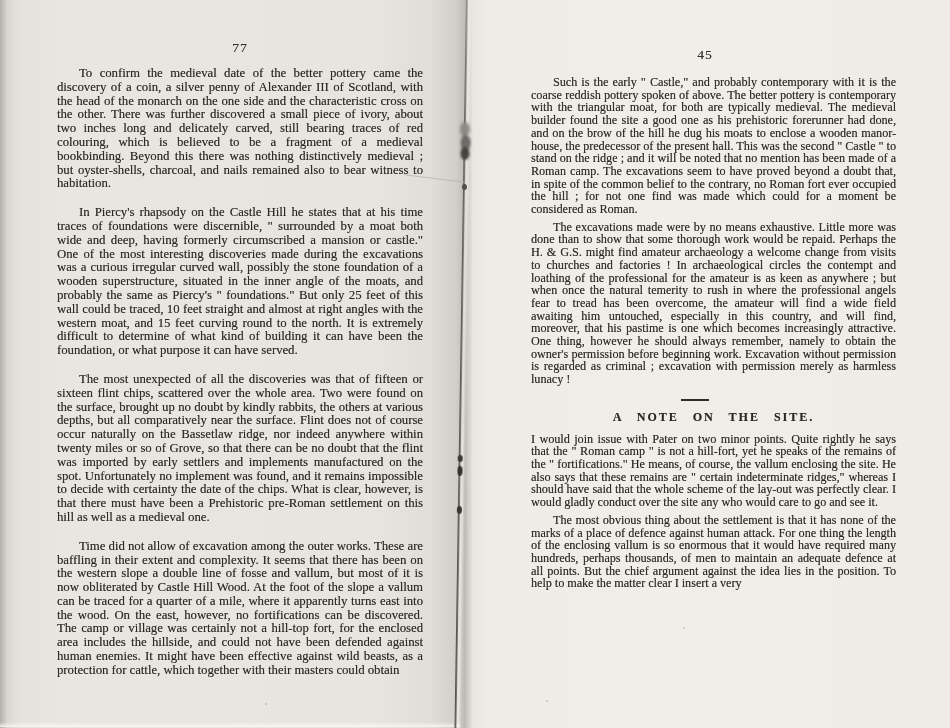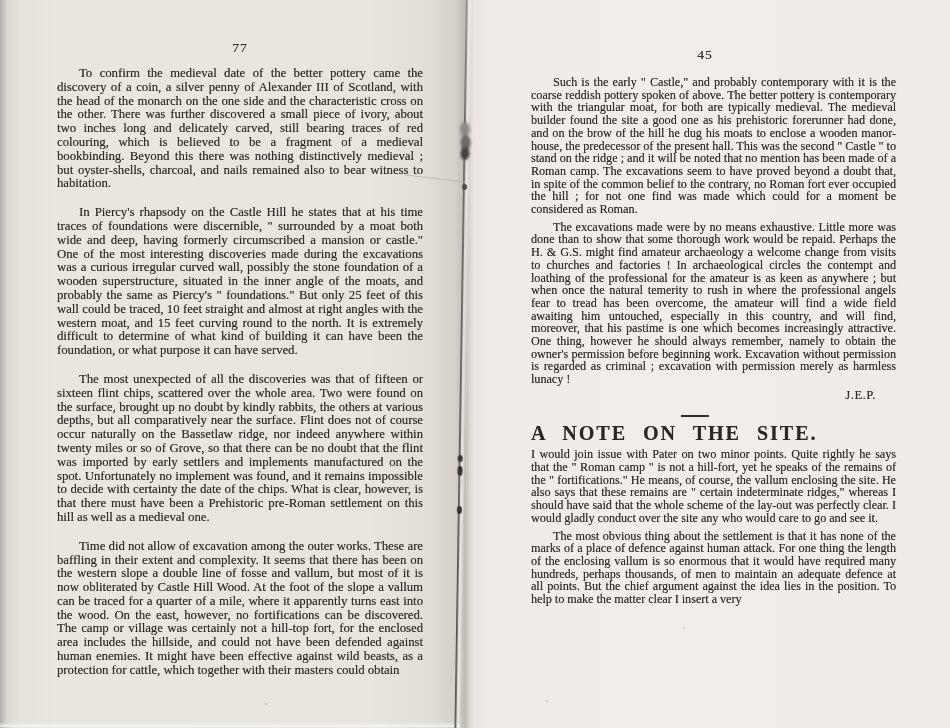--- a/index.html
+++ b/index.html
@@ -45,21 +45,21 @@
   .col p.cont { text-indent: 0; }
   .sig {
     text-align: right; padding-right: 20px; margin-top: 3px;
     font-size: 12.6px; letter-spacing: 0.5px;
   }
   .rule {
     width: 28px; height: 0; border-top: 2px solid #2f2d29;
     margin: 13px 0 0 150px;
   }
   .note-title {
-    font-size: 20px; font-weight: bold; 
+    font-size: 12px; font-weight: bold; text-align: center;
     letter-spacing: 2px; word-spacing: 9px;
     margin: 10px 0 9px 0; text-indent: 0; color: #2a2824;
   }
   .gutter {
     position: absolute; left: 466px; top: -6px; width: 2px; height: 742px;
     transform: rotate(0.9deg); transform-origin: top center;
   }
   .gutter-line {
     position: absolute; left: 0; top: 0; width: 2px; height: 100%;
     background: linear-gradient(to bottom,
@@ -104,21 +104,20 @@
   <div class="col col-left">
     <p>To confirm the medieval date of the better pottery came the discovery of a coin, a silver penny of Alexander III of Scotland, with the head of the monarch on the one side and the characteristic cross on the other.  There was further discovered a small piece of ivory, about two inches long and delicately carved, still bearing traces of red colouring, which is believed to be a fragment of a medieval bookbinding.  Beyond this there was nothing distinctively medieval ;  but oyster-shells, charcoal, and nails remained also to bear witness to habitation.</p>
     <p>In Piercy's rhapsody on the Castle Hill he states that at his time traces of foundations were discernible, " surrounded by a moat both wide and deep, having formerly circumscribed a mansion or castle." One of the most interesting discoveries made during the excavations was a curious irregular curved wall, possibly the stone foundation of a wooden superstructure, situated in the inner angle of the moats, and probably the same as Piercy's " foundations."  But only 25 feet of this wall could be traced, 10 feet straight and almost at right angles with the western moat, and 15 feet curving round to the north.  It is extremely difficult to determine of what kind of building it can have been the foundation, or what purpose it can have served.</p>
     <p>The most unexpected of all the discoveries was that of fifteen or sixteen flint chips, scattered over the whole area.  Two were found on the surface, brought up no doubt by kindly rabbits, the others at various depths, but all comparatively near the surface.  Flint does not of course occur naturally on the Bassetlaw ridge, nor indeed anywhere within twenty miles or so of Grove, so that there can be no doubt that the flint was imported by early settlers and implements manufactured on the spot.  Unfortunately no implement was found, and it remains impossible to decide with certainty the date of the chips.  What is clear, however, is that there must have been a Prehistoric pre-Roman settlement on this hill as well as a medieval one.</p>
     <p>Time did not allow of excavation among the outer works.  These are baffling in their extent and complexity.  It seems that there has been on the western slope a double line of fosse and vallum, but most of it is now obliterated by Castle Hill Wood.  At the foot of the slope a vallum can be traced for a quarter of a mile, where it apparently turns east into the wood.  On the east, however, no fortifications can be discovered. The camp or village was certainly not a hill-top fort, for the enclosed area includes the hillside, and could not have been defended against human enemies.  It might have been effective against wild beasts, as a protection for cattle, which together with their masters could obtain</p>
   </div>
 
   <div class="col col-right">
     <p>Such is the early " Castle," and probably contemporary with it is the coarse reddish pottery spoken of above.  The better pottery is contemporary with the triangular moat, for both are typically medieval. The medieval builder found the site a good one as his prehistoric forerunner had done, and on the brow of the hill he dug his moats to enclose a wooden manor-house, the predecessor of the present hall.  This was the second " Castle " to stand on the ridge ;  and it will be noted that no mention has been made of a Roman camp.  The excavations seem to have proved beyond a doubt that, in spite of the common belief to the contrary, no Roman fort ever occupied the hill ;  for not one find was made which could for a moment be considered as Roman.</p>
     <p>The excavations made were by no means exhaustive.  Little more was done than to show that some thorough work would be repaid. Perhaps the H. &amp; G.S. might find amateur archaeology a welcome change from visits to churches and factories !  In archaeological circles the contempt and loathing of the professional for the amateur is as keen as anywhere ;  but when once the natural temerity to rush in where the professional angels fear to tread has been overcome, the amateur will find a wide field awaiting him untouched, especially in this country, and will find, moreover, that his pastime is one which becomes increasingly attractive.  One thing, however he should always remember, namely to obtain the owner's permission before beginning work. Excavation without permission is regarded as criminal ;  excavation with permission merely as harmless lunacy !</p>
-    <div class="sig">J.E.P.</div>
     <div class="rule"></div>
     <div class="note-title">A NOTE ON THE SITE.</div>
     <p class="cont">I would join issue with Pater on two minor points.  Quite rightly he says that the " Roman camp " is not a hill-fort, yet he speaks of the remains of the " fortifications."  He means, of course, the vallum enclosing the site.  He also says that these remains are " certain indeterminate ridges," whereas I should have said that the whole scheme of the lay-out was perfectly clear.  I would gladly conduct over the site any who would care to go and see it.</p>
     <p>The most obvious thing about the settlement is that it has none of the marks of a place of defence against human attack.  For one thing the length of the enclosing vallum is so enormous that it would have required many hundreds, perhaps thousands, of men to maintain an adequate defence at all points.  But the chief argument against the idea lies in the position.  To help to make the matter clear I insert a very</p>
   </div>
 
   <div class="gutter">
     <div class="gutter-line"></div>
     <div class="gutter-glow"></div>
     <div class="blot blot-1"></div>

